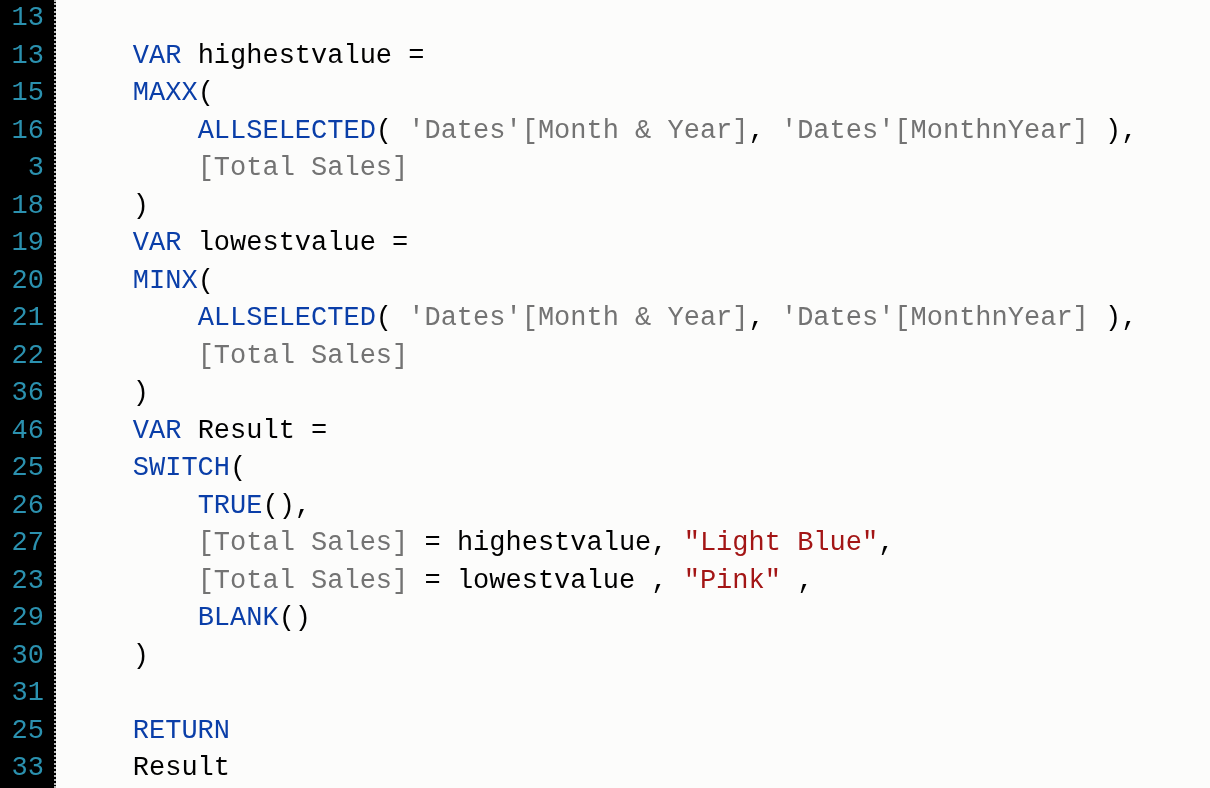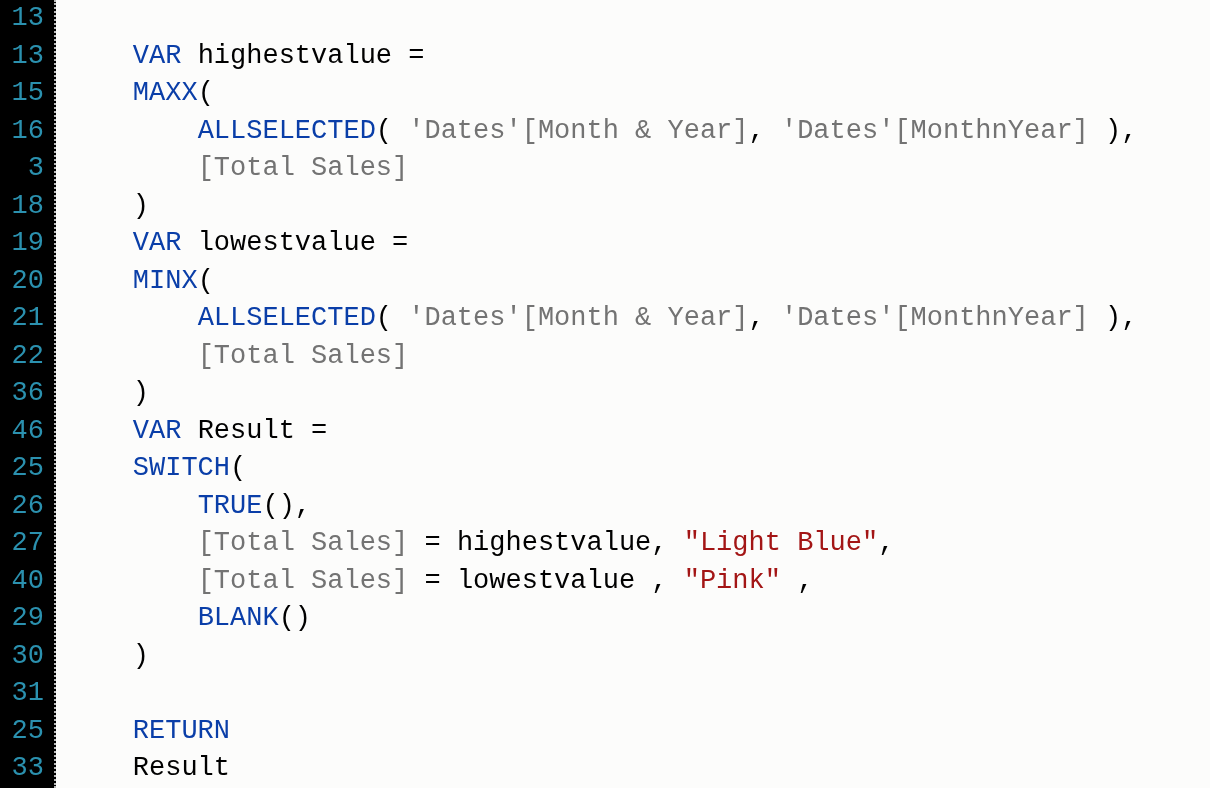--- a/index.html
+++ b/index.html
@@ -65,21 +65,21 @@
       <div>18</div>
       <div>19</div>
       <div>20</div>
       <div>21</div>
       <div>22</div>
       <div>36</div>
       <div>46</div>
       <div>25</div>
       <div>26</div>
       <div>27</div>
-      <div>40</div>
+      <div>23</div>
       <div>29</div>
       <div>30</div>
       <div>31</div>
       <div>25</div>
       <div>33</div>
     </div>
   <div class="code" id="code"><div class="line">&nbsp;</div><div class="line"><span>    </span><span class="kw">VAR</span><span> </span><span class="id">highestvalue</span><span> </span><span class="op">=</span></div><div class="line"><span>    </span><span class="fn">MAXX</span><span class="pn">(</span></div><div class="line"><span>        </span><span class="fn">ALLSELECTED</span><span class="pn">(</span><span> </span><span class="col">'Dates'[Month &amp; Year]</span><span class="op">,</span><span> </span><span class="col">'Dates'[MonthnYear]</span><span> </span><span class="pn">)</span><span class="op">,</span></div><div class="line"><span>        </span><span class="col">[Total Sales]</span></div><div class="line"><span>    </span><span class="pn">)</span></div><div class="line"><span>    </span><span class="kw">VAR</span><span> </span><span class="id">lowestvalue</span><span> </span><span class="op">=</span></div><div class="line"><span>    </span><span class="fn">MINX</span><span class="pn">(</span></div><div class="line"><span>        </span><span class="fn">ALLSELECTED</span><span class="pn">(</span><span> </span><span class="col">'Dates'[Month &amp; Year]</span><span class="op">,</span><span> </span><span class="col">'Dates'[MonthnYear]</span><span> </span><span class="pn">)</span><span class="op">,</span></div><div class="line"><span>        </span><span class="col">[Total Sales]</span></div><div class="line"><span>    </span><span class="pn">)</span></div><div class="line"><span>    </span><span class="kw">VAR</span><span> </span><span class="id">Result</span><span> </span><span class="op">=</span></div><div class="line"><span>    </span><span class="fn">SWITCH</span><span class="pn">(</span></div><div class="line"><span>        </span><span class="fn">TRUE</span><span class="pn">()</span><span class="op">,</span></div><div class="line"><span>        </span><span class="col">[Total Sales]</span><span> </span><span class="op">=</span><span> </span><span class="id">highestvalue</span><span class="op">,</span><span> </span><span class="str">"Light Blue"</span><span class="op">,</span></div><div class="line"><span>        </span><span class="col">[Total Sales]</span><span> </span><span class="op">=</span><span> </span><span class="id">lowestvalue</span><span> </span><span class="op">,</span><span> </span><span class="str">"Pink"</span><span> </span><span class="op">,</span></div><div class="line"><span>        </span><span class="fn">BLANK</span><span class="pn">()</span></div><div class="line"><span>    </span><span class="pn">)</span></div><div class="line">&nbsp;</div><div class="line"><span>    </span><span class="kw">RETURN</span></div><div class="line"><span>    </span><span class="id">Result</span></div></div>
 </div>
 
 </body></html>

